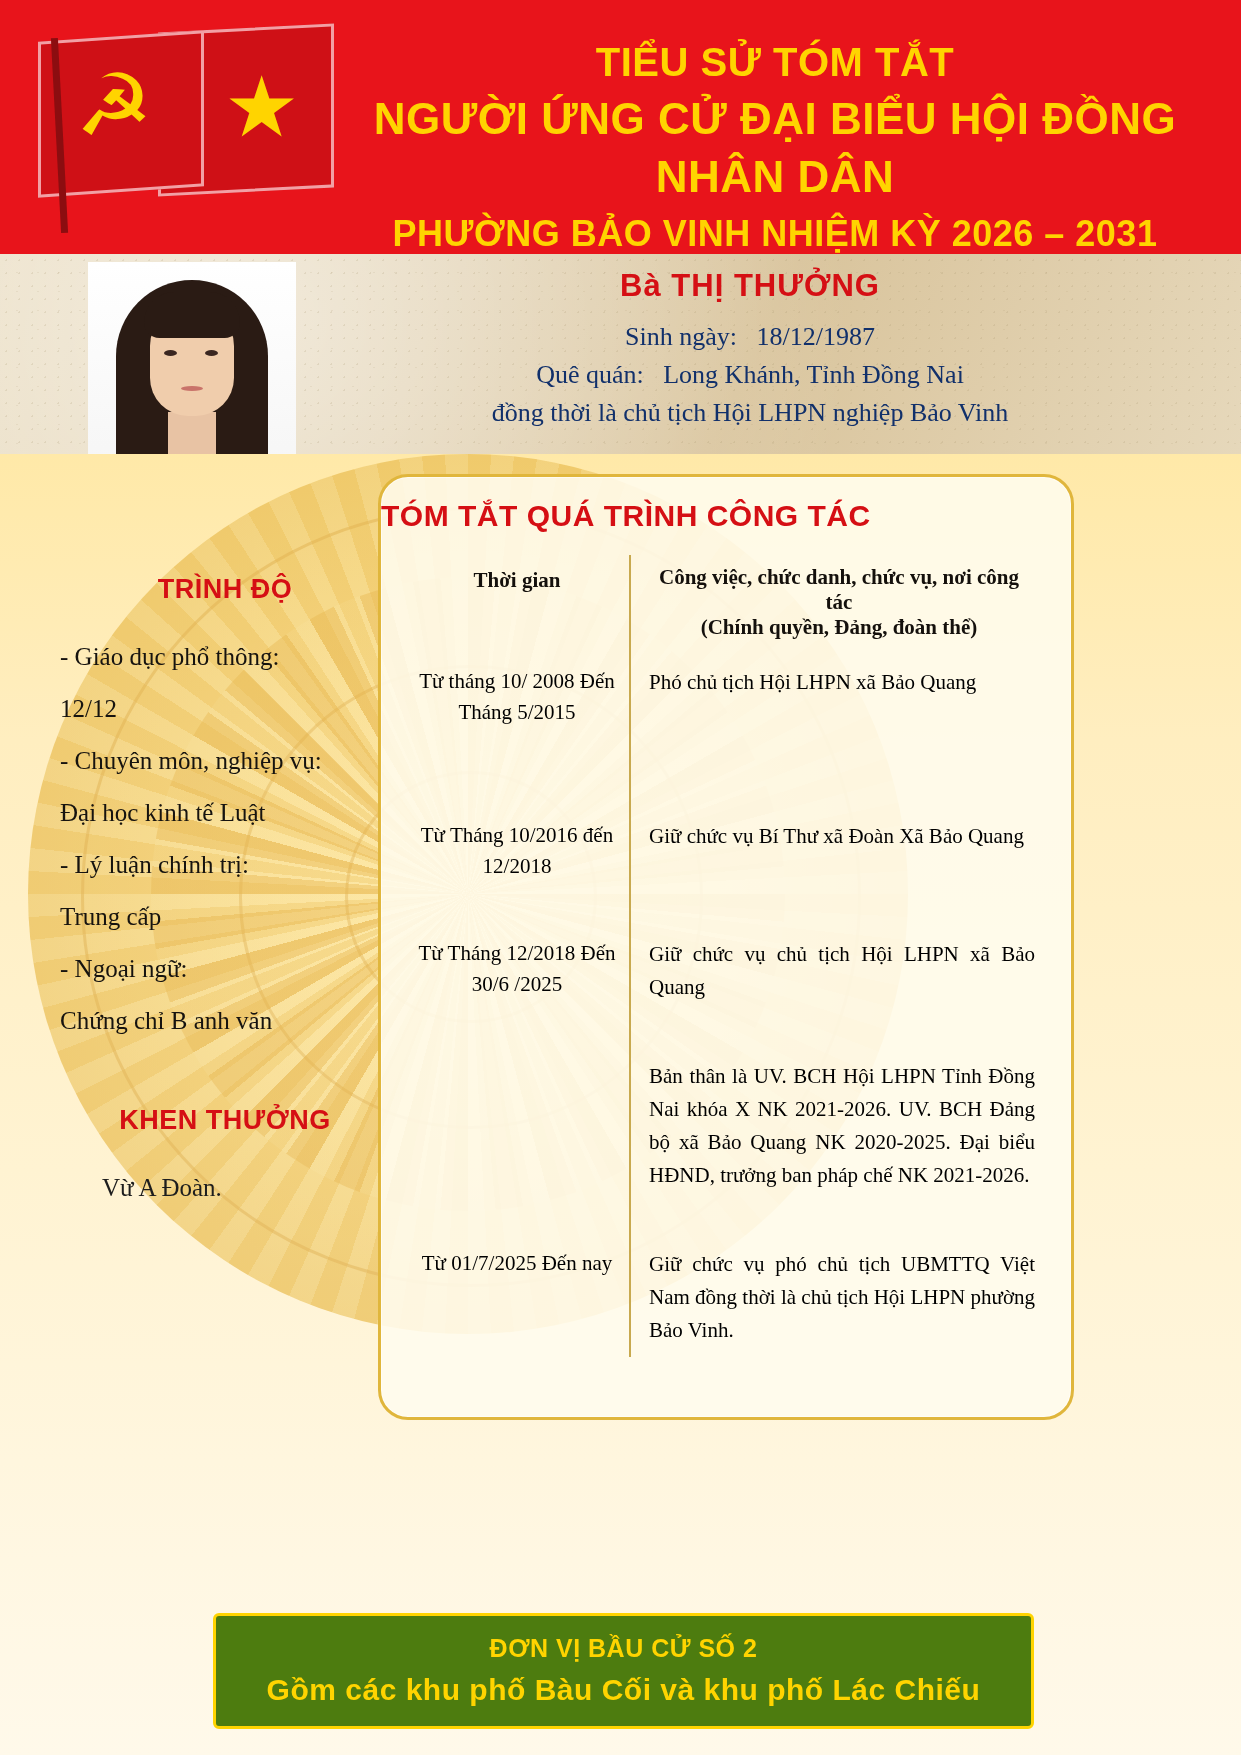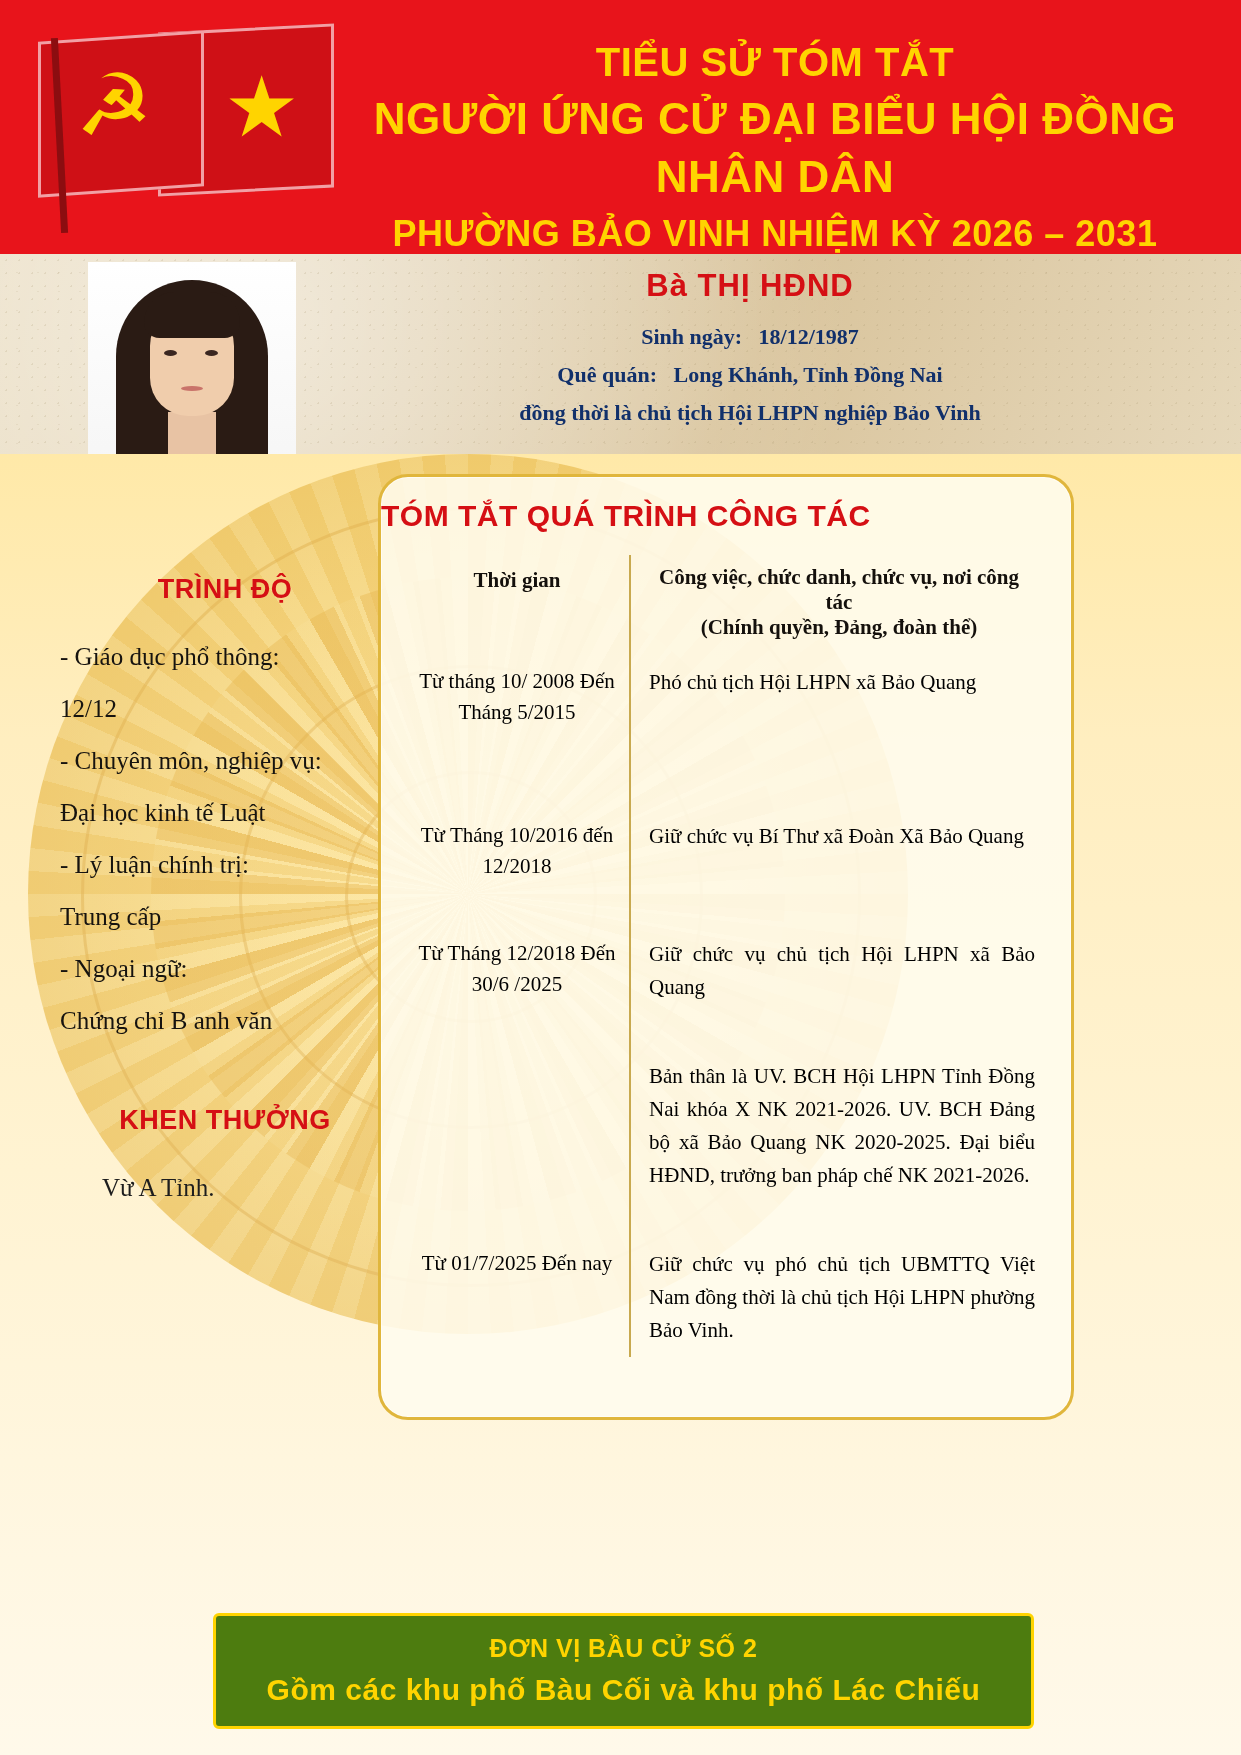--- a/index.html
+++ b/index.html
@@ -315,22 +315,22 @@
   }
   #cand-name {
     font-family: "Liberation Sans", sans-serif;
     font-size: 31px;
     font-weight: bold;
     color: #d50f14;
     letter-spacing: 1px;
     margin-bottom: 14px;
   }
   .prof-line {
-    font-size: 22px;
-    font-weight: bold;
+    font-size: 26px;
+    font-weight: normal;
     line-height: 38px;
     color: #11306b;
   }
 </style>
 </head>
 <body>
 
 <div id="header-banner">
   <div class="flag-wrap">
     <div class="flag flag-nation"></div>
@@ -356,21 +356,21 @@
   <div class="p-face"></div>
   <div class="p-fringe"></div>
   <div class="p-eye l"></div>
   <div class="p-eye r"></div>
   <div class="p-mouth"></div>
   <div class="p-shirt"></div>
   <div class="p-collar"></div>
 </div>
 
 <div id="profile-text">
-  <div id="cand-name">Bà THỊ HĐND</div>
+  <div id="cand-name">Bà THỊ THƯỞNG</div>
   <div class="prof-line">
     <span>Sinh ngày:</span>
     &nbsp;
     <span>18/12/1987</span>
   </div>
   <div class="prof-line">
     <span>Quê quán:</span>
     &nbsp;
     <span>Long Khánh, Tỉnh Đồng Nai</span>
   </div>
@@ -392,21 +392,21 @@
       <div class="edu-line">- Chuyên môn, nghiệp vụ:</div>
       <div class="edu-line">Đại học kinh tế Luật</div>
       <div class="edu-line">- Lý luận chính trị:</div>
       <div class="edu-line">Trung cấp</div>
       <div class="edu-line">- Ngoại ngữ:</div>
       <div class="edu-line">Chứng chỉ B anh văn</div>
     </div>
 
     <div class="section-heading" style="margin-top:58px;">KHEN THƯỞNG</div>
     <div class="award-block">
-      <div>Vừ A Tỉnh.</div>
+      <div>Vừ A Đoàn.</div>
     </div>
   </div>
 
   <div id="work-card">
     <div id="work-title">TÓM TẮT QUÁ TRÌNH CÔNG TÁC</div>
     <div id="work-table">
       <table>
         <thead>
           <tr>
             <th class="col-time">Thời gian</th>

